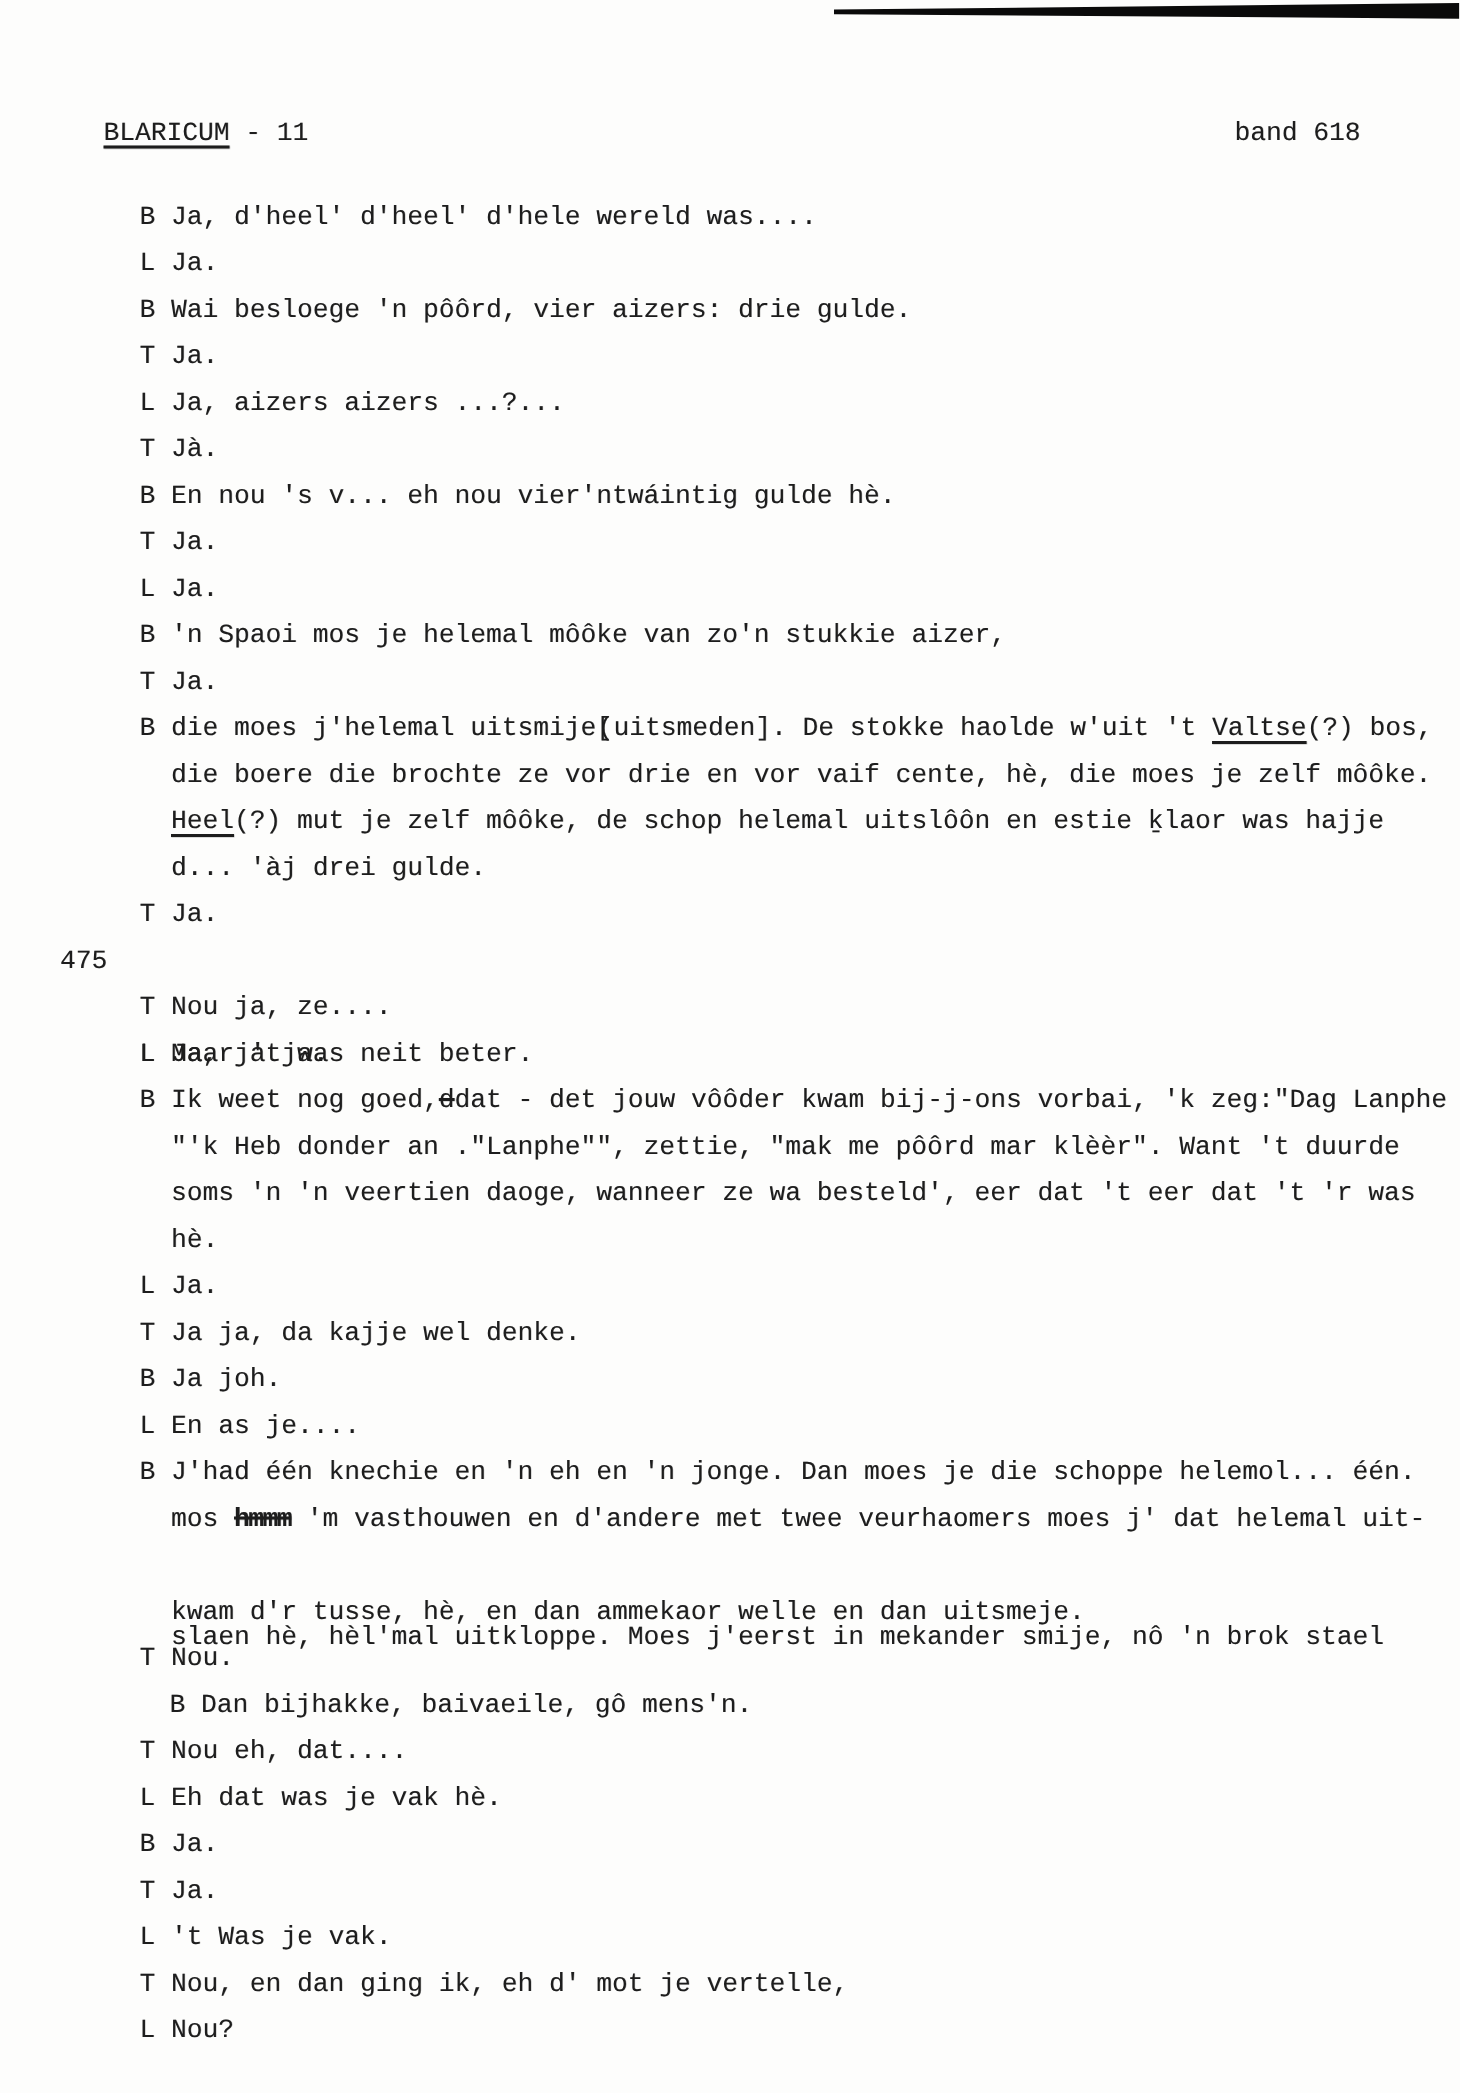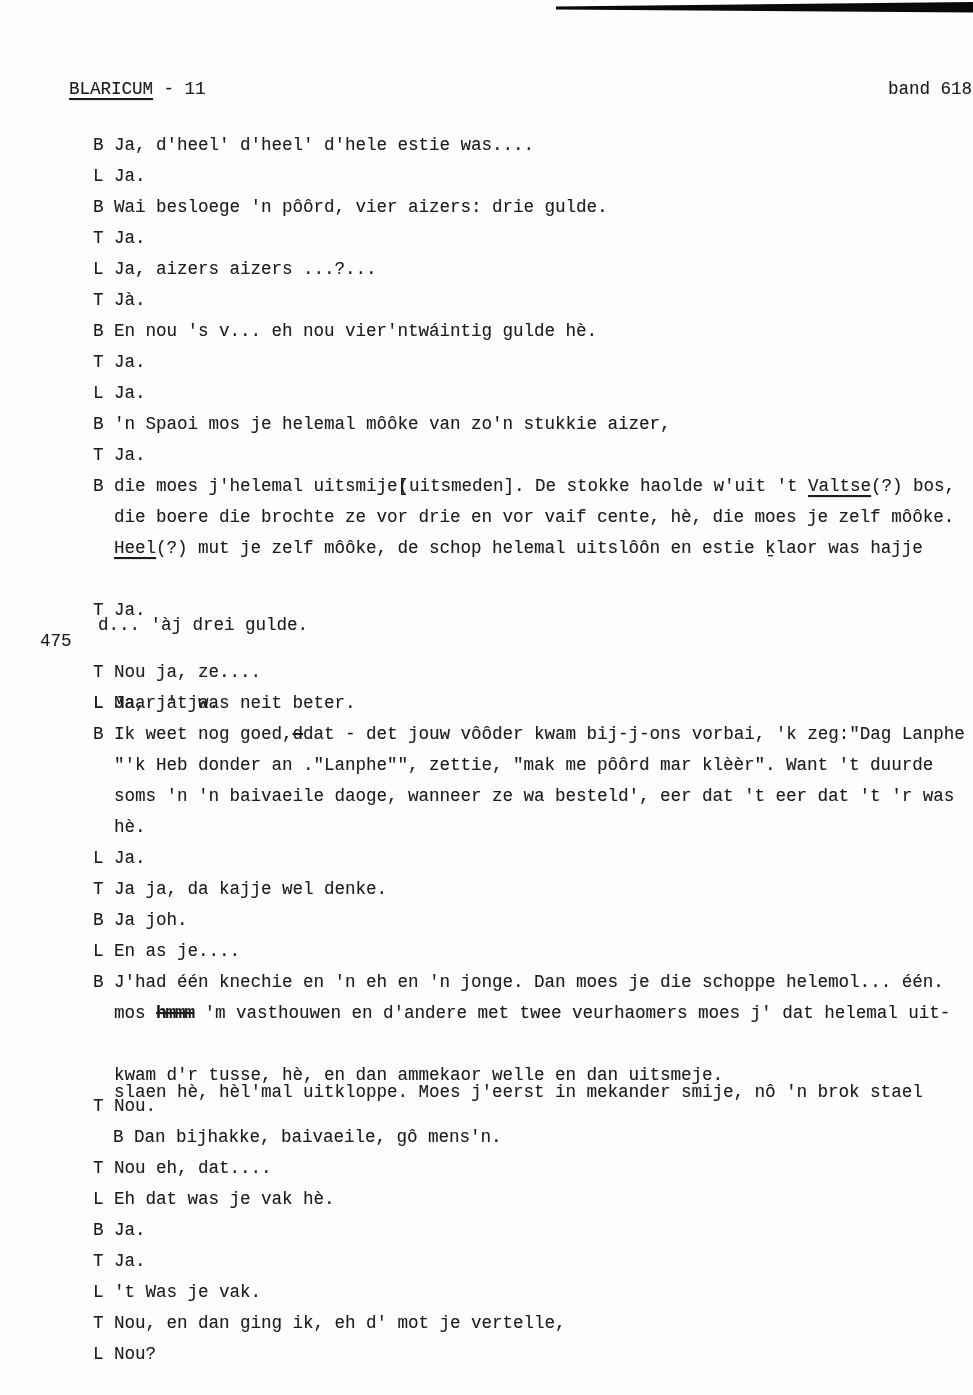--- a/index.html
+++ b/index.html
@@ -11,21 +11,21 @@
   }
   .page{position:absolute;inset:0;}
   .scan-edge{
     position:absolute;left:556px;top:2px;width:417px;height:11px;
     background:#0a0a0a;
     clip-path:polygon(0 40%, 100% 0%, 100% 95%, 0 68%);
   }
   .hdr{position:absolute;top:78px;font-size:17.5px;line-height:22px;white-space:pre;
        text-shadow:0.3px 0.3px 0 rgba(30,30,30,0.35);margin-left:29px;}
   .hdr-left{left:40px;}
-  .hdr-right{left:859px;text-align:center;}
+  .hdr-right{left:794px;text-align:center;}
   .seg-ul{text-decoration:underline;text-underline-offset:4px;text-decoration-thickness:1.5px;}
   .line{
     position:absolute;white-space:pre;font-size:17.5px;line-height:21px;
     text-shadow:0.3px 0.3px 0 rgba(30,30,30,0.35);
   }
   .margin-num{
     position:absolute;left:40px;font-size:17.5px;line-height:21px;white-space:pre;
     text-shadow:0.3px 0.3px 0 rgba(30,30,30,0.35);
   }
   .seg-strike{text-decoration:line-through;text-decoration-thickness:1.5px;}
@@ -36,42 +36,42 @@
 <body>
 
 <div class="page">
   <div class="scan-edge"></div>
 
   <div class="hdr hdr-left"><span class="seg-ul">BLARICUM</span><span> - 11</span></div>
 
   <div class="hdr hdr-right">band 618</div>
 
   <div>
-      <div class="line" style="top: 135px; left: 93px;"><span>B Ja, d'heel' d'heel' d'hele estie was....</span></div>
+      <div class="line" style="top: 135px; left: 93px;"><span>B Ja, d'heel' d'heel' d'hele wereld was....</span></div>
       <div class="line" style="top: 166px; left: 93px;"><span>L Ja.</span></div>
       <div class="line" style="top: 197px; left: 93px;"><span>B Wai besloege 'n pôôrd, vier aizers: drie gulde.</span></div>
       <div class="line" style="top: 228px; left: 93px;"><span>T Ja.</span></div>
       <div class="line" style="top: 259px; left: 93px;"><span>L Ja, aizers aizers ...?...</span></div>
       <div class="line" style="top: 290px; left: 93px;"><span>T Jà.</span></div>
       <div class="line" style="top: 321px; left: 93px; text-align: center;"><span>B En nou 's v... eh nou vier'ntwáintig gulde hè.</span></div>
       <div class="line" style="top: 352px; left: 93px;"><span>T Ja.</span></div>
       <div class="line" style="top: 383px; left: 93px;"><span>L Ja.</span></div>
       <div class="line" style="top: 414px; left: 93px;"><span>B 'n Spaoi mos je helemal môôke van zo'n stukkie aizer,</span></div>
       <div class="line" style="top: 445px; left: 93px;"><span>T Ja.</span></div>
       <div class="line" style="top: 476px; left: 93px;"><span>B die moes j'helemal uitsmije</span><span class="seg-ov">[(</span><span>uitsmeden]. De stokke haolde w'uit 't </span><span class="seg-ul">Valtse</span><span>(?) bos,</span></div>
       <div class="line" style="top: 507px; left: 114px;"><span>die boere die brochte ze vor drie en vor vaif cente, hè, die moes je zelf môôke.</span></div>
       <div class="line" style="top: 538px; left: 114px;"><span class="seg-ul">Heel</span><span>(?) mut je zelf môôke, de schop helemal uitslôôn en estie ḵlaor was hajje</span></div>
-      <div class="line" style="top: 569px; left: 98px; margin-top: 46px;"><span>d... 'àj drei gulde.</span></div>
+      <div class="line" style="top: 569px; left: 114px;"><span>d... 'àj drei gulde.</span></div>
       <div class="line" style="top: 600px; left: 93px;"><span>T Ja.</span></div>
       <div class="line" style="top: 669px; left: 93px; margin-top: 24px;"><span>L Ja, ja ja.</span></div>
       <div class="line" style="top: 662px; left: 93px;"><span>T Nou ja, ze....</span></div>
       <div class="line" style="top: 693px; left: 93px;"><span>L Maar 't was neit beter.</span></div>
       <div class="line" style="top: 724px; left: 93px;"><span>B Ik weet nog goed,</span><span class="seg-strike">d</span><span>dat - det jouw vôôder kwam bij-j-ons vorbai, 'k zeg:"Dag Lanphe</span></div>
       <div class="line" style="top: 755px; left: 114px;"><span>"'k Heb donder an ."Lanphe"", zettie, "mak me pôôrd mar klèèr". Want 't duurde</span></div>
-      <div class="line" style="top: 786px; left: 114px;"><span>soms 'n 'n baivaeile daoge, wanneer ze wa besteld', eer dat 't eer dat 't 'r was</span></div>
+      <div class="line" style="top: 786px; left: 114px;"><span>soms 'n 'n veertien daoge, wanneer ze wa besteld', eer dat 't eer dat 't 'r was</span></div>
       <div class="line" style="top: 817px; left: 114px;"><span>hè.</span></div>
       <div class="line" style="top: 848px; left: 93px;"><span>L Ja.</span></div>
       <div class="line" style="top: 879px; left: 93px;"><span>T Ja ja, da kajje wel denke.</span></div>
       <div class="line" style="top: 910px; left: 93px;"><span>B Ja joh.</span></div>
       <div class="line" style="top: 941px; left: 93px;"><span>L En as je....</span></div>
       <div class="line" style="top: 972px; left: 93px;"><span>B J'had één knechie en 'n eh en 'n jonge. Dan moes je die schoppe helemol... één.</span></div>
       <div class="line" style="top: 1003px; left: 114px;"><span>mos </span><span class="seg-strike seg-bold">hmmm</span><span> 'm vasthouwen en d'andere met twee veurhaomers moes j' dat helemal uit-</span></div>
       <div class="line" style="top: 1034px; left: 114px; margin-top: 48px;"><span>slaen hè, hèl'mal uitkloppe. Moes j'eerst in mekander smije, nô 'n brok stael</span></div>
       <div class="line" style="top: 1065px; left: 114px;"><span>kwam d'r tusse, hè, en dan ammekaor welle en dan uitsmeje.</span></div>
       <div class="line" style="top: 1096px; left: 93px;"><span>T Nou.</span></div>

